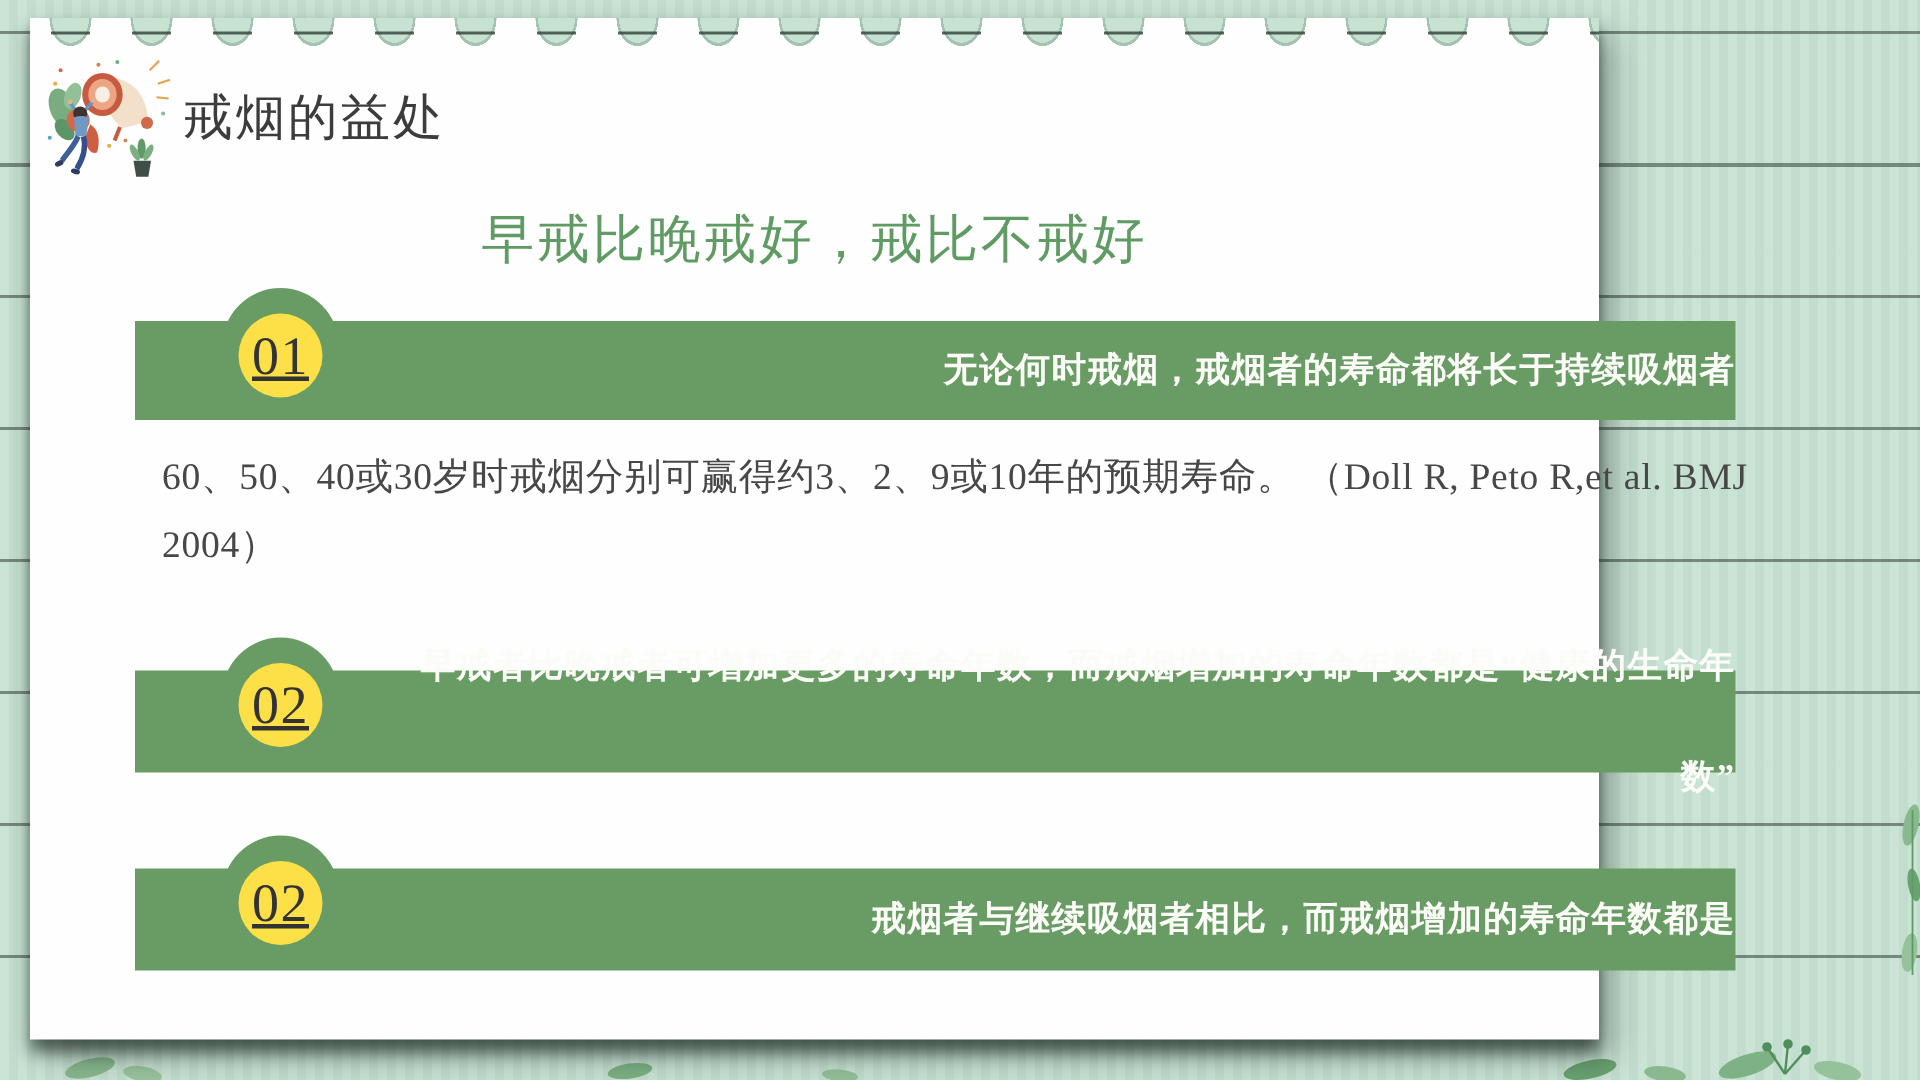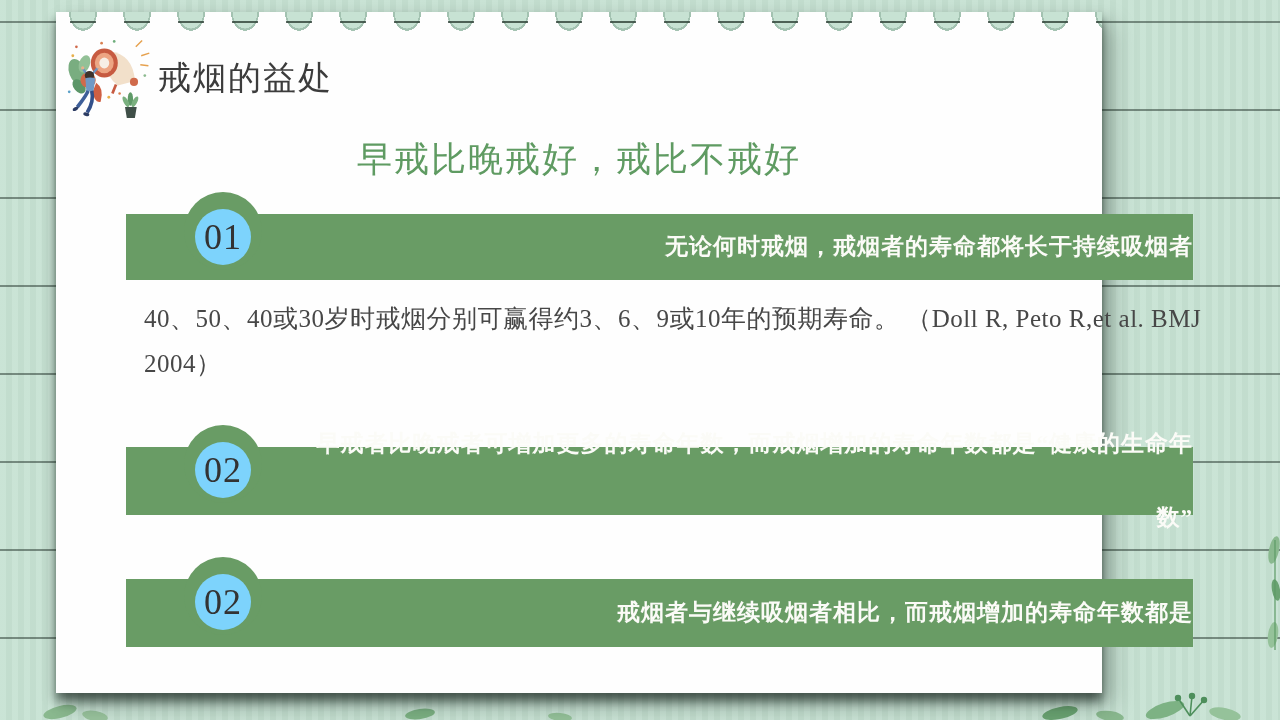--- a/index.html
+++ b/index.html
@@ -19,21 +19,20 @@
         rgba(255,255,255,.06) 0 6px, rgba(0,0,0,.025) 6px 12px);
   }
   .deco{position:absolute;z-index:1;}
   .deco-bottom{left:0;bottom:0;width:1280px;height:34px;}
   .deco-right{right:0;bottom:40px;width:26px;height:160px;}
   
   .paper{
     position:absolute;left:20px;top:12px;width:1046px;height:681px;
     background:#fefefe;z-index:2;
     box-shadow:0 8px 10px rgba(10,22,16,.60), 10px 12px 22px rgba(10,22,16,.28);
-    margin-left:36px;
   }
   
   .scallops{
     position:absolute;top:0;left:0;right:0;height:26px;
     background-image:
       linear-gradient(to right, rgba(0,0,0,0) 0 14px, rgba(42,60,50,.78) 14px 40px, rgba(0,0,0,0) 40px),
       radial-gradient(ellipse 15px 20px at 50% 0, #c7e2d3 0 82%, #a3c2b1 83% 93%, rgba(0,0,0,0) 94%);
     background-size:54px 2px, 54px 26px;
     background-position:0 9px, 0 0;
     background-repeat:repeat-x, repeat-x;
@@ -55,22 +54,22 @@
   }
   .banner-1{top:202px;height:66px;}
   .banner-2{top:435px;height:68px;}
   .banner-3{top:567px;height:68px;}
   .badge{
     position:absolute;left:58px;top:-22px;width:78px;height:78px;border-radius:50%;
     background:#699c65;
   }
   .badge-inner{
     position:absolute;left:11px;top:17px;width:56px;height:56px;border-radius:50%;
-    background:#7dd3fc;display:flex;align-items:center;justify-content:center;
-    font-size:36px;color:#333333;letter-spacing:1px;
+    background:#fde047;display:flex;align-items:center;justify-content:center;
+    font-size:36px;color:#333333;letter-spacing:1px;text-decoration:underline;
   }
   .banner-text{
     height:100%;display:flex;flex-direction:column;justify-content:center;
     color:#fbfbf7;font-size:23px;font-weight:600;line-height:30px;letter-spacing:1px;align-items:flex-end;
   }
   .banner-1 .banner-text{padding-left:148px;}
   .banner-2 .banner-text{padding-left:132px;gap:44px;}
   .banner-3 .banner-text{padding-left:150px;}
   
   .paragraph{
@@ -175,21 +174,21 @@
     <div class="badge">
       <div class="badge-inner">01</div>
     </div>
     <div class="banner-text">
       <div>无论何时戒烟，戒烟者的寿命都将长于持续吸烟者</div>
       <div></div>
     </div>
   </div>
 
   <div class="paragraph">
-    <div>40、50、40或30岁时戒烟分别可赢得约3、6、9或10年的预期寿命。  （Doll R, Peto R,et al. BMJ</div>
+    <div>60、50、40或30岁时戒烟分别可赢得约3、2、9或10年的预期寿命。  （Doll R, Peto R,et al. BMJ</div>
     <div>2004）</div>
   </div>
 
   <div class="banner banner-2">
     <div class="badge">
       <div class="badge-inner">02</div>
     </div>
     <div class="banner-text">
       <div>早戒者比晚戒者可增加更多的寿命年数，而戒烟增加的寿命年数都是“健康的生命年</div>
       <div>数”</div>

